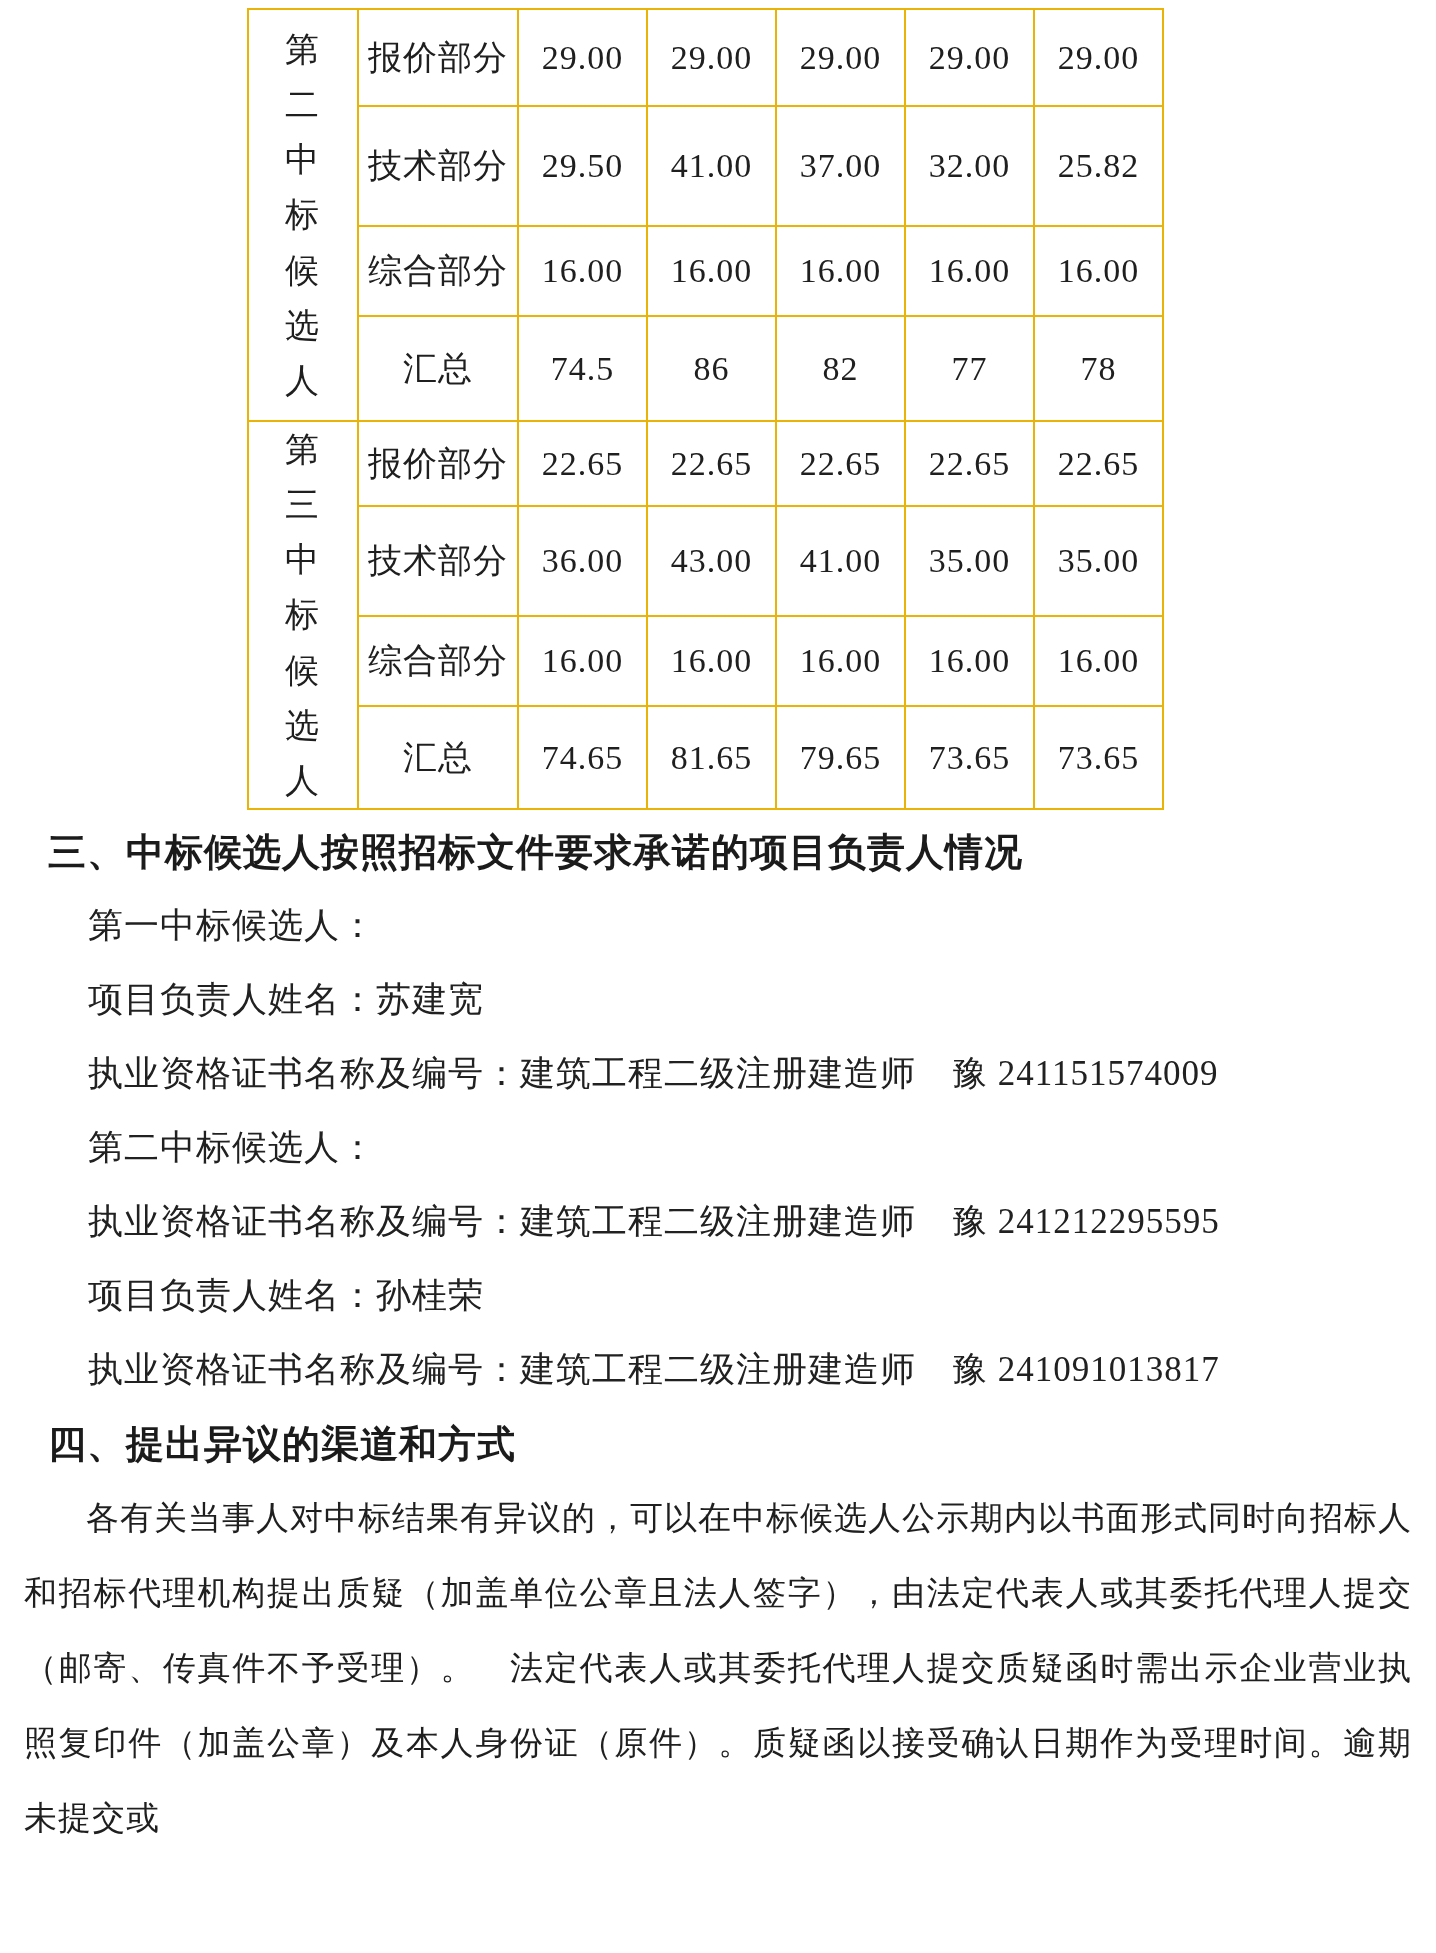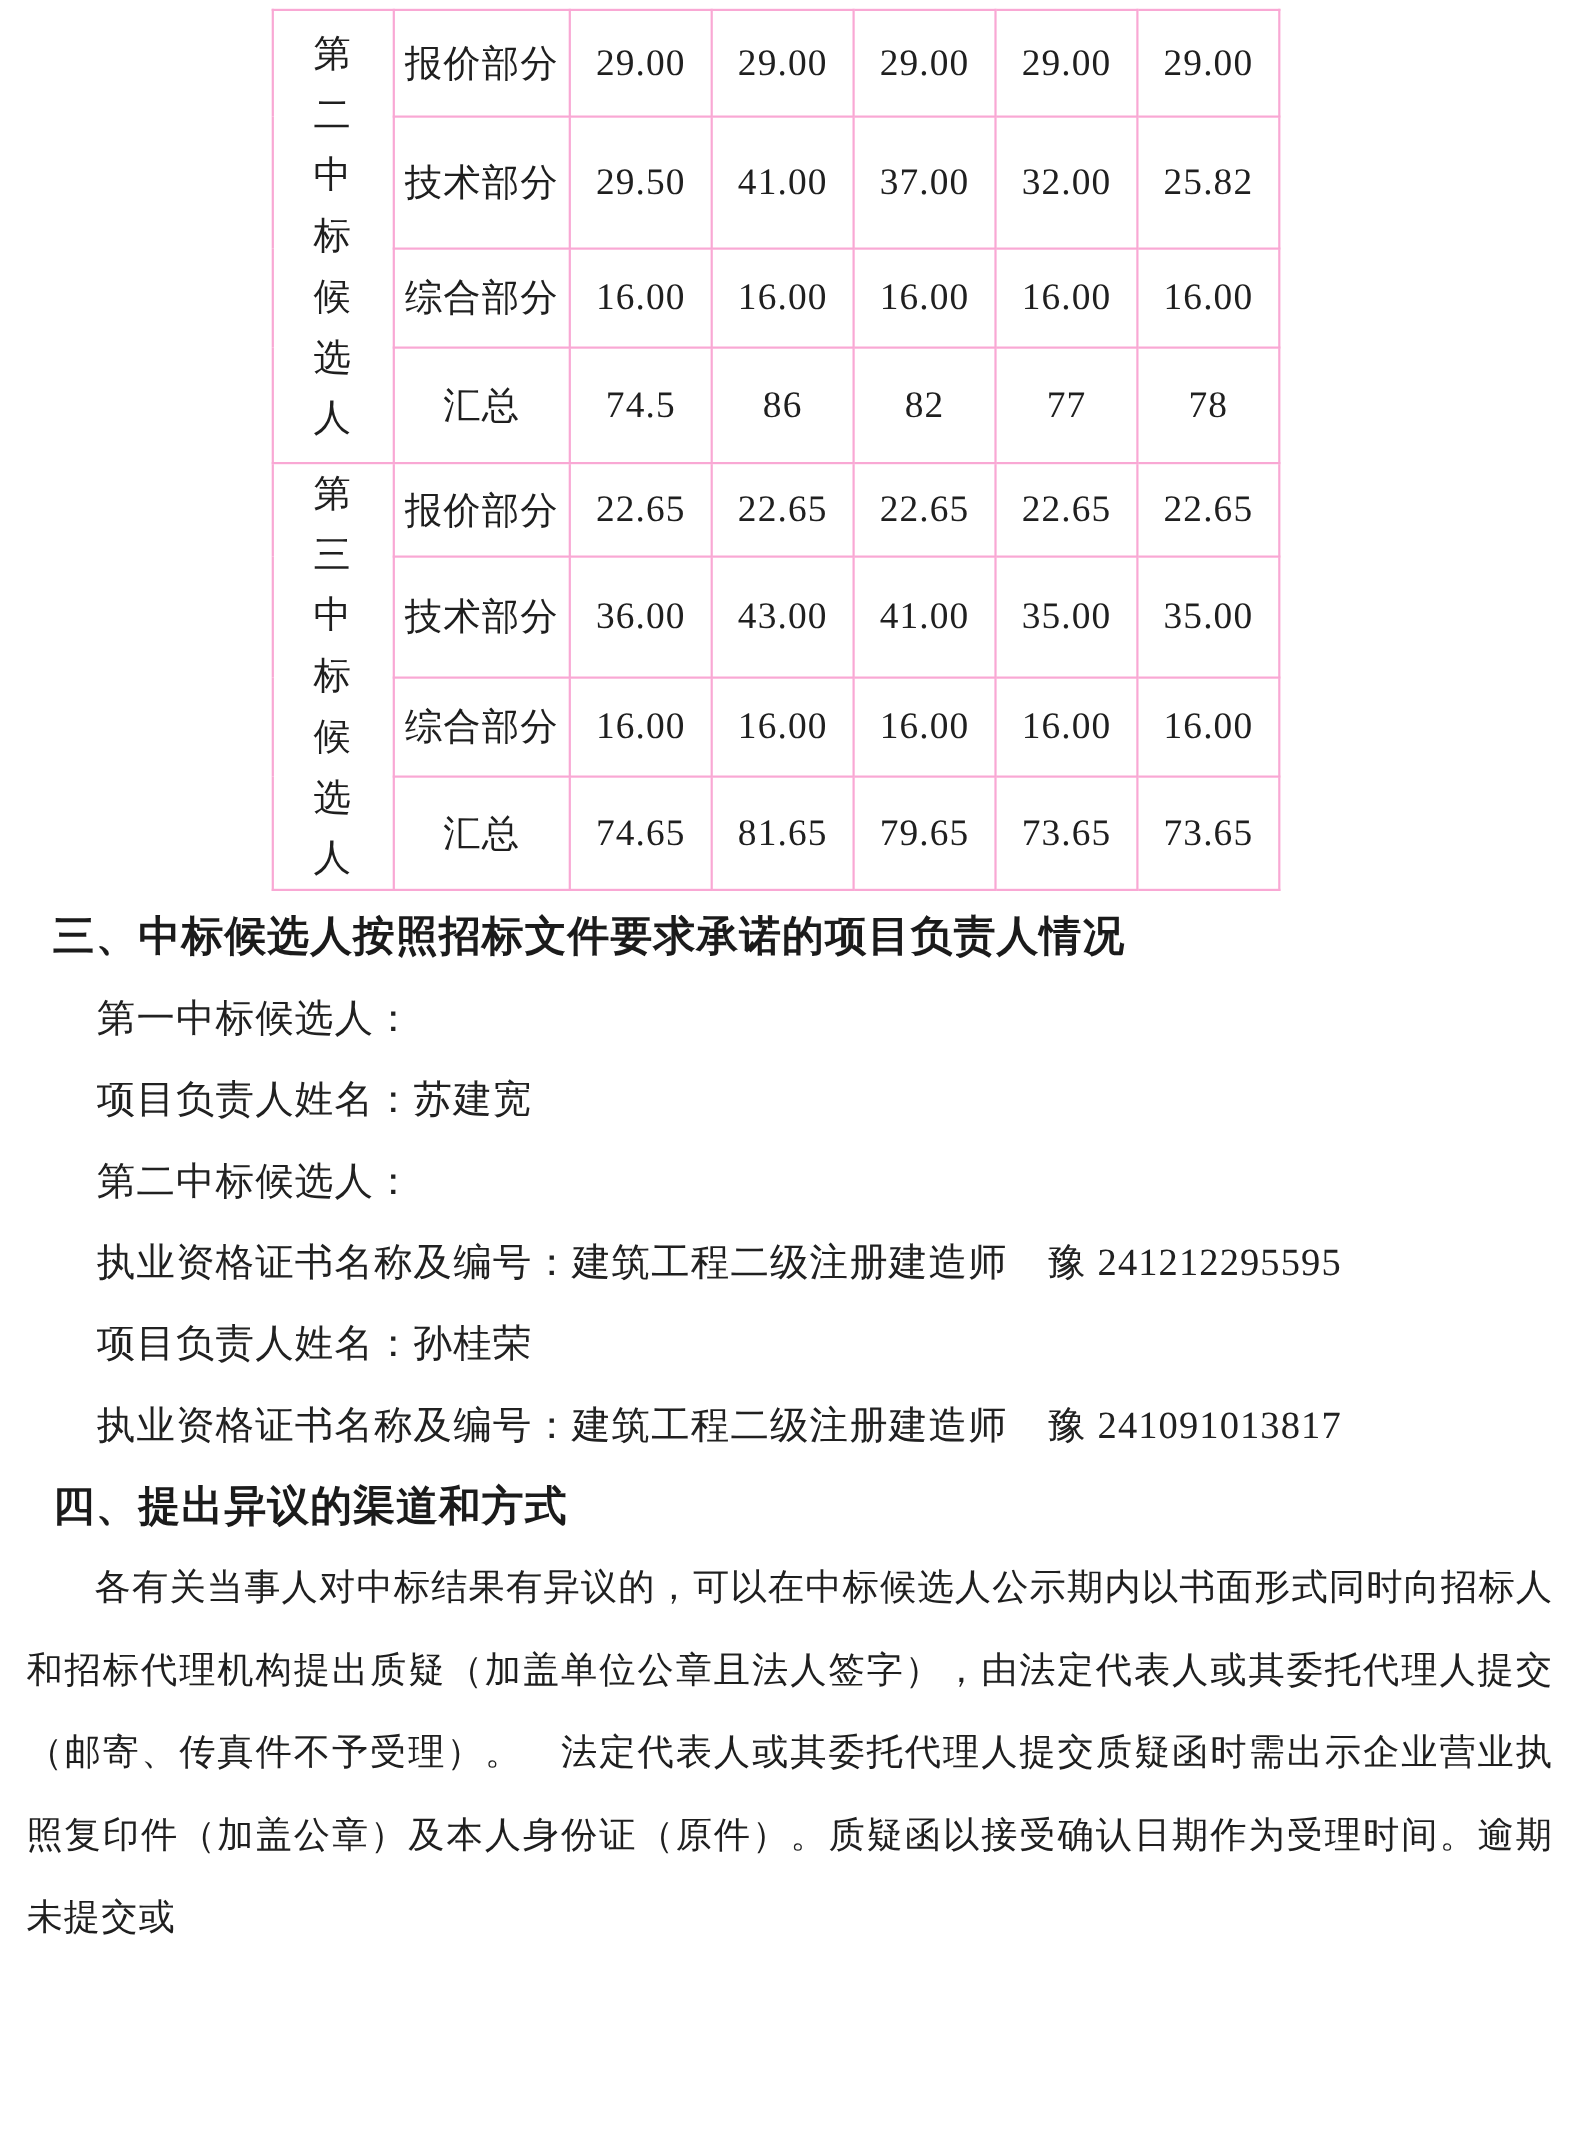--- a/index.html
+++ b/index.html
@@ -13,21 +13,21 @@
   }
   .page{position:absolute;inset:0;}
 
   
   .score-table{
     position:absolute;left:247px;top:8px;
     border-collapse:collapse;table-layout:fixed;
     width:916px;
   }
   .score-table td{
-    border:2px solid #f9a8d4;
+    border:2px solid #eab308;
     text-align:center;vertical-align:middle;
     font-size:34px;color:#1f1f1f;
     letter-spacing:1px;
     padding:0;
   }
   .score-table tr:nth-child(1) td{height:95px;}
   .score-table tr:nth-child(2) td{height:118px;}
   .score-table tr:nth-child(3) td{height:88px;}
   .score-table tr:nth-child(4) td{height:103px;}
   .score-table tr:nth-child(5) td{height:83px;}
@@ -153,20 +153,21 @@
       <td class="num">73.65</td>
       <td class="num">73.65</td>
     </tr>
   </tbody>
     </table>
 
   <div class="content">
     <div class="line sec-heading">三、中标候选人按照招标文件要求承诺的项目负责人情况</div>
     <div class="line item">第一中标候选人：</div>
     <div class="line item">项目负责人姓名：苏建宽</div>
+    <div class="line item">执业资格证书名称及编号：建筑工程二级注册建造师　豫 241151574009</div>
     <div class="line item">第二中标候选人：</div>
     <div class="line item">执业资格证书名称及编号：建筑工程二级注册建造师　豫 241212295595</div>
     <div class="line item">项目负责人姓名：孙桂荣</div>
     <div class="line item">执业资格证书名称及编号：建筑工程二级注册建造师　豫 241091013817</div>
     <div class="line sec-heading">四、提出异议的渠道和方式</div>
     <p class="body-par">各有关当事人对中标结果有异议的，可以在中标候选人公示期内以书面形式同时向招标人和招标代理机构提出质疑（加盖单位公章且法人签字），由法定代表人或其委托代理人提交（邮寄、传真件不予受理）。　法定代表人或其委托代理人提交质疑函时需出示企业营业执照复印件（加盖公章）及本人身份证（原件）。质疑函以接受确认日期作为受理时间。逾期未提交或</p>
   </div>
 
 </div>
 

